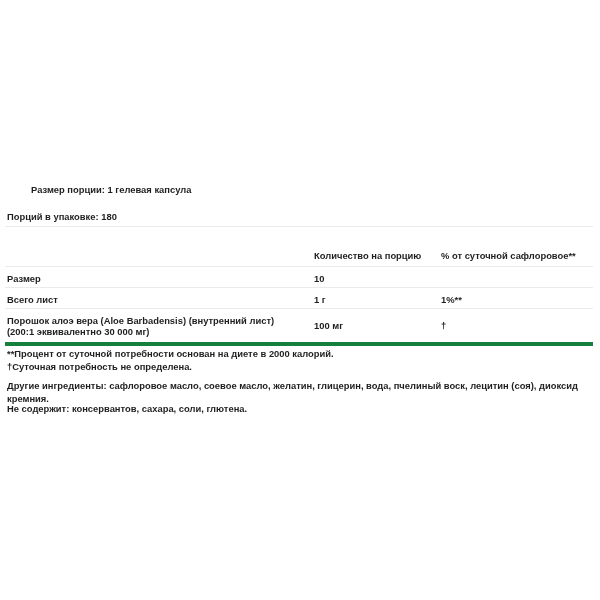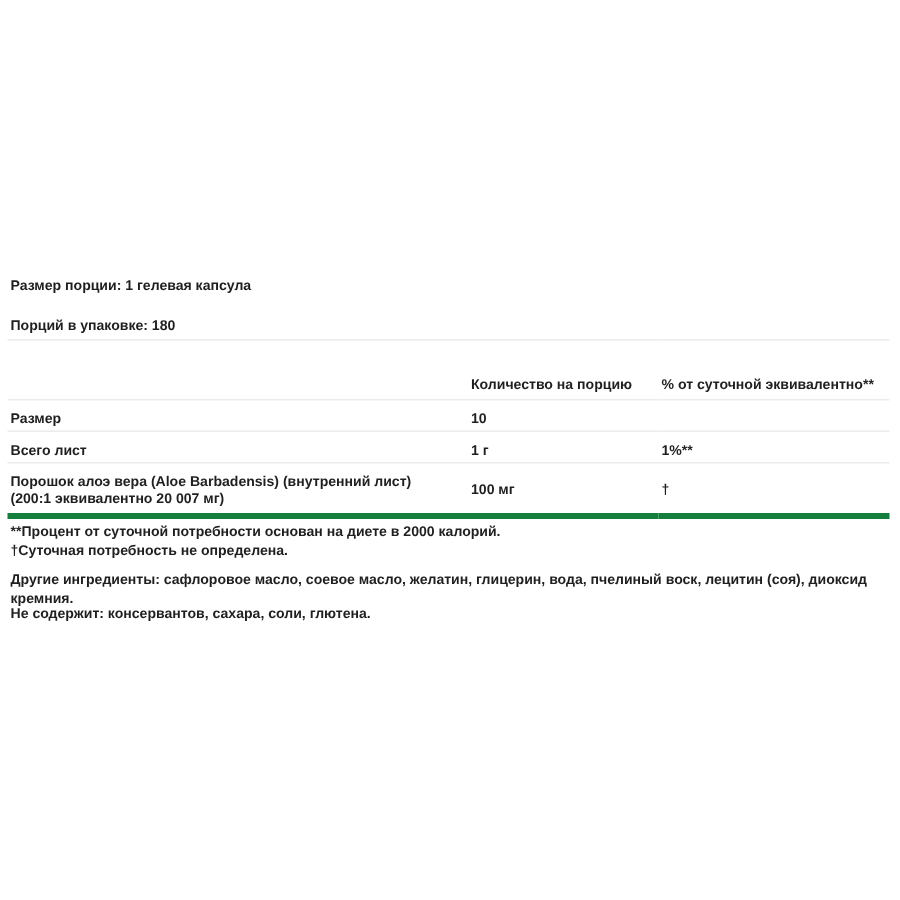--- a/index.html
+++ b/index.html
@@ -2,21 +2,21 @@
 <html><head>
 <meta charset="utf-8">
 <style>
   html, body { margin: 0; padding: 0; background: #ffffff; }
   body {
     width: 600px; height: 600px; position: relative; overflow: hidden;
     font-family: "Liberation Sans", "DejaVu Sans", sans-serif;
     color: #1f1f1f; font-weight: bold; font-size: 9.4px;
   }
   .line { position: absolute; left: 7px; white-space: nowrap; }
-  .serving { top: 184px; }
+  .serving { top: 184px; margin-left: 24px; }
   .servings { top: 211px; }
   table {
     position: absolute; left: 5px; top: 226px; width: 588px;
     border-collapse: collapse; font-size: 9.4px;
   }
   td, th {
     text-align: left; vertical-align: top; font-weight: bold;
     border-top: 1px solid #ebebeb; padding: 0 0 0 2px; color: #1f1f1f;
   }
   th { height: 22px; vertical-align: middle; padding-top: 17px; }
@@ -33,36 +33,36 @@
 <body>
 
 <div class="line serving">Размер порции: 1 гелевая капсула</div>
 <div class="line servings">Порций в упаковке: 180</div>
 
 <table>
   <tbody>
       <tr>
     <th class="c1"></th>
     <th class="c2">Количество на порцию</th>
-    <th class="c3">% от суточной эквивалентно**</th>
+    <th class="c3">% от суточной сафлоровое**</th>
   </tr>
   <tr>
     <td class="c1">Размер</td>
     <td class="c2">10</td>
     <td class="c3"></td>
   </tr>
   <tr>
     <td class="c1">Всего лист</td>
     <td class="c2">1 г</td>
     <td class="c3">1%**</td>
   </tr>
   <tr class="last">
     <td class="c1">
       <div>Порошок алоэ вера (Aloe Barbadensis) (внутренний лист)</div>
-      <div>(200:1 эквивалентно 20 007 мг)</div>
+      <div>(200:1 эквивалентно 30 000 мг)</div>
     </td>
     <td class="c2" style="vertical-align:middle;padding-top:0">100 мг</td>
     <td class="c3" style="vertical-align:middle;padding-top:0">†</td>
   </tr>
 </tbody>
   </table>
 
 <div class="notes">
   <p>**Процент от суточной потребности основан на диете в 2000 калорий.</p>
   <p>†Суточная потребность не определена.</p>

